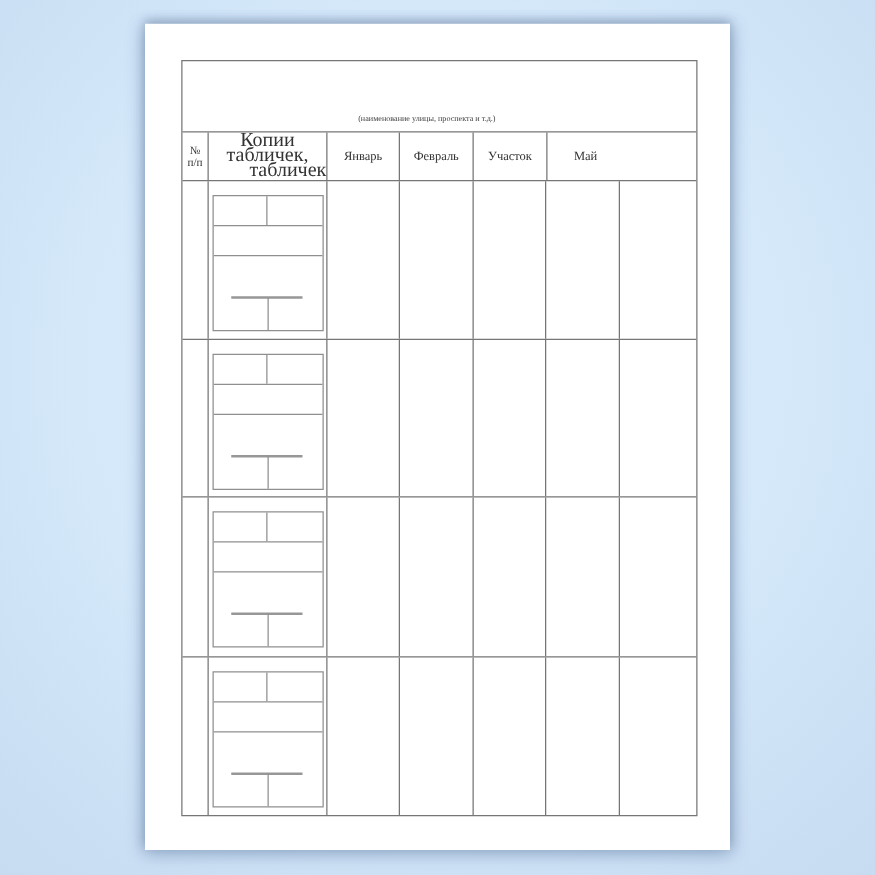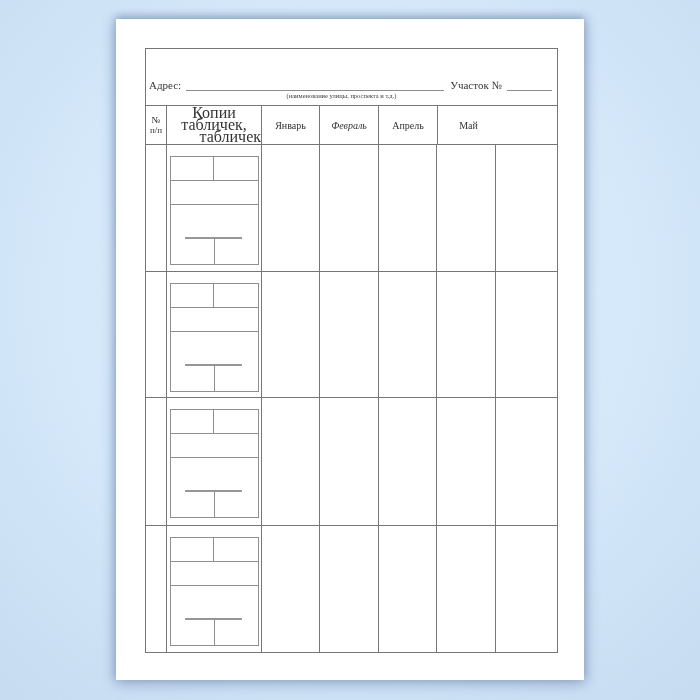--- a/index.html
+++ b/index.html
@@ -92,21 +92,21 @@
     box-sizing: border-box;
     border-right: 1px solid #767676;
     display: flex;
     align-items: center;
     justify-content: center;
     text-align: center;
   }
   .cell.c1 { width: 21px; }
   .cell.c2 { width: 95px; }
   .cell.c3 { width: 58px; }
-  .cell.c4 { width: 59px; font-style: italic; }
+  .cell.c4 { width: 59px; }
   .cell.c5 { width: 58px; }
   .cell.c6 { width: 59px; }
   .cell.c7 { width: 61px; border-right: none; }
 
   .th { flex-direction: column; color: #333333; }
   .th-num { font-size: 9px; line-height: 10.5px; }
   .th-copies { font-size: 16px; line-height: 12px; align-items: flex-end; }
   .th-month { font-size: 10px; }
 
   .row.body .cell { align-items: flex-start; justify-content: center; }
@@ -152,41 +152,35 @@
     background: #8f8f8f;
   }
 </style>
 </head>
 <body>
 
 <div class="page">
   <div class="form">
 
     <div class="row addr">
-      <div class="addr-line">
-        <span class="lbl">Адрес:</span>
-        <span class="fill-line long"></span>
-        <span class="lbl">Участок №</span>
-        <span class="fill-line short"></span>
-      </div>
       <div class="addr-hint">(наименование улицы, проспекта и т.д.)</div>
     </div>
 
     <div class="row head">
       <div class="cell c1 th th-num">
         <span>№</span>
         <span>п/п</span>
       </div>
       <div class="cell c2 th th-copies">
         <span>Копии табличек,</span>
         <span>табличек</span>
       </div>
       <div class="cell c3 th th-month">Январь</div>
       <div class="cell c4 th th-month">Февраль</div>
-      <div class="cell c6 th th-month">Апрель</div>
+      <div class="cell c6 th th-month">Участок</div>
       <div class="cell c7 th th-month">Май</div>
     </div>
 
     <div class="row body r1">
       <div class="cell c1"></div>
       <div class="cell c2">
         <div class="diagram">
           <div class="d-top">
             <div class="d-top-left"></div>
             <div class="d-top-right"></div>

